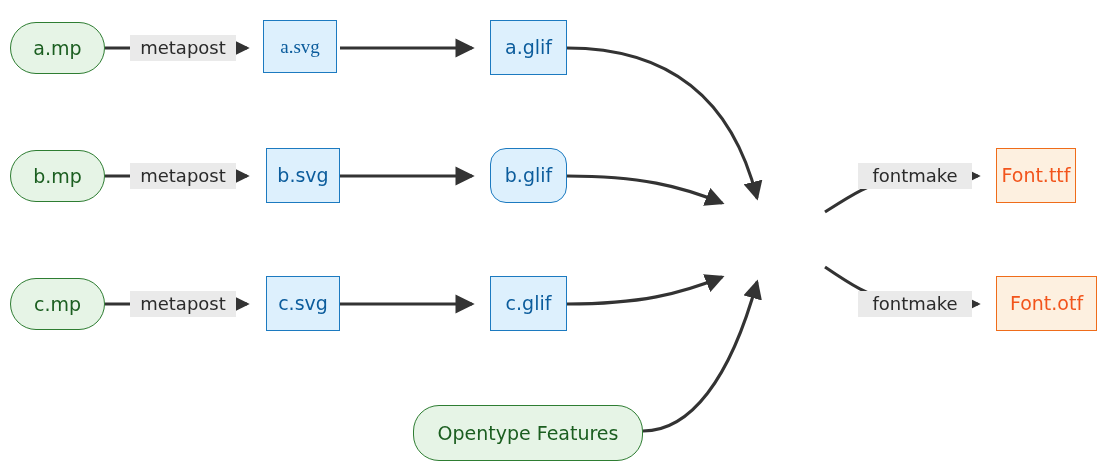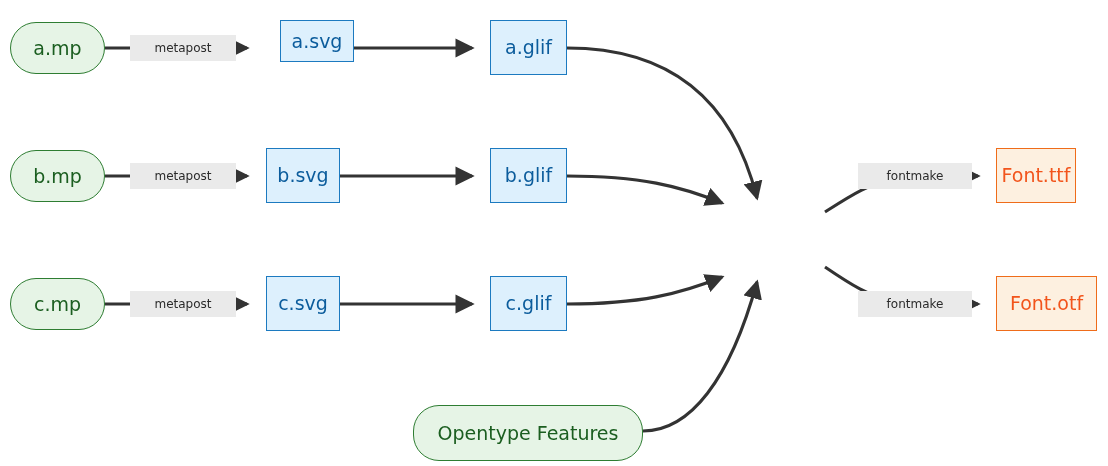--- a/index.html
+++ b/index.html
@@ -52,21 +52,21 @@
     color: #f2541b;
   }
   .edge-label {
     position: absolute;
     box-sizing: border-box;
     display: flex;
     align-items: center;
     justify-content: center;
     background: #eaeaea;
     color: #2b2b2b;
-    font-size: 12px;
+    font-size: 18px;
     line-height: 1;
     height: 26px;
     padding: 0 3px;
     white-space: nowrap;
     z-index: 3;
   }
 </style>
 </head>
 <body>
 
@@ -112,34 +112,34 @@
   <div class="node node-rounded" style="left:10px; top:22px; width:95px; height:52px;">
     <span>a.mp</span>
   </div>
   <div class="node node-rounded" style="left:10px; top:150px; width:95px; height:52px;">
     <span>b.mp</span>
   </div>
   <div class="node node-rounded" style="left:10px; top:278px; width:95px; height:52px;">
     <span>c.mp</span>
   </div>
 
-  <div class="node node-rect-blue" style="left:280px; top:20px; width:74px; height:42px;">
+  <div class="node node-rect-blue" style="left:263px; top:20px; width:74px; height:53px;font-family:Liberation Serif, serif;">
     <span>a.svg</span>
   </div>
   <div class="node node-rect-blue" style="left:266px; top:148px; width:74px; height:55px;">
     <span>b.svg</span>
   </div>
   <div class="node node-rect-blue" style="left:266px; top:276px; width:74px; height:55px;">
     <span>c.svg</span>
   </div>
 
   <div class="node node-rect-blue" style="left:490px; top:20px; width:77px; height:55px;">
     <span>a.glif</span>
   </div>
-  <div class="node node-rect-blue" style="left:490px; top:148px; width:77px; height:55px;">
+  <div class="node node-rect-blue" style="left:490px; top:148px; width:77px; height:55px;border-radius:16px;">
     <span>b.glif</span>
   </div>
   <div class="node node-rect-blue" style="left:490px; top:276px; width:77px; height:55px;">
     <span>c.glif</span>
   </div>
 
 
   <div class="node node-rounded" style="left:413px; top:405px; width:230px; height:56px;">
     <span>Opentype Features</span>
   </div>

